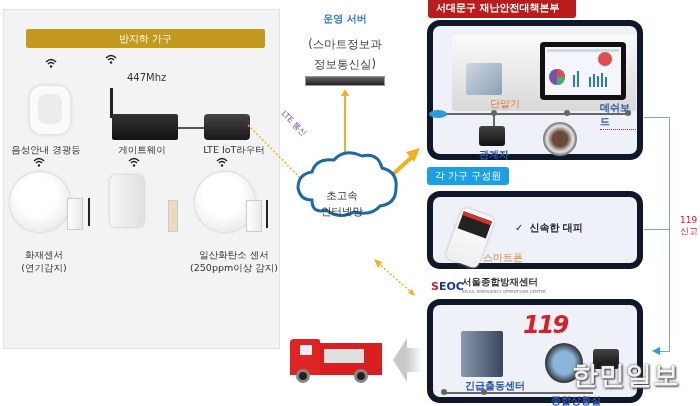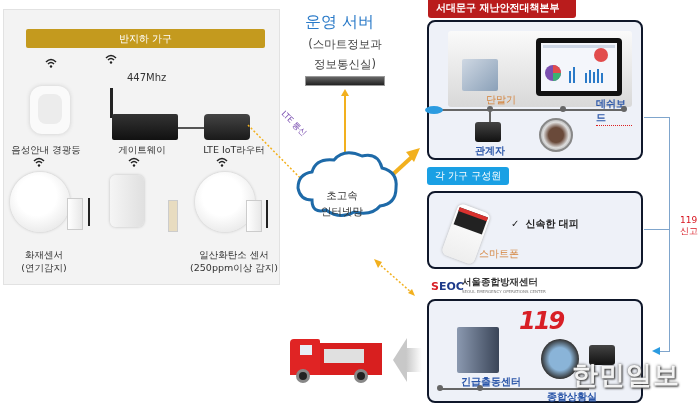--- a/index.html
+++ b/index.html
@@ -1,46 +1,46 @@
 <!DOCTYPE html>
 <html><head>
 <meta charset="utf-8">
 <style>
   * { box-sizing: border-box; margin: 0; padding: 0; }
   body { width: 700px; height: 406px; background: #ffffff; position: relative; overflow: hidden; font-family: "DejaVu Sans", sans-serif; }
 
   
-  .left-panel { position: absolute; left: 3px; top: 9px; width: 277px; height: 276px; background: #f3f3f3; border: 1px solid #e2e2e2; }
+  .left-panel { position: absolute; left: 3px; top: 9px; width: 277px; height: 340px; background: #f3f3f3; border: 1px solid #e2e2e2; }
   .left-title { position: absolute; left: 22px; top: 19px; width: 239px; height: 19px; background: #c49a1e; border-radius: 2px; color: #fff; font-size: 10px; text-align: center; line-height: 19px; }
   .device { position: absolute; text-align: center; font-size: 9.5px; color: #333; line-height: 13px; }
   .wifi { position: absolute; width: 12px; height: 10px; }
   .freq { position: absolute; left: 123px; top: 62px; font-size: 10px; color: #333; }
 
   .speaker { position: absolute; left: 26px; top: 76px; width: 40px; height: 48px; background: #fafafa; border-radius: 12px; box-shadow: 0 0 4px #ccc; }
   .speaker::after { content:""; position:absolute; left:8px; top:8px; width:24px; height:30px; border-radius:8px; background:#ececec; }
   .gateway { position: absolute; left: 108px; top: 104px; width: 66px; height: 26px; background: linear-gradient(#333,#111); border-radius: 2px; }
   .antenna { position: absolute; left: 106px; top: 78px; width: 3px; height: 30px; background: #222; }
   .router { position: absolute; left: 200px; top: 104px; width: 46px; height: 26px; background: linear-gradient(#444,#1a1a1a); border-radius: 4px; }
   .cable { position: absolute; left: 174px; top: 117px; width: 26px; height: 2px; background: #555; }
 
   .sensor-round { position: absolute; width: 60px; height: 60px; border-radius: 50%; background: radial-gradient(circle at 45% 40%, #fff 40%, #ddd 100%); box-shadow: 0 0 3px #bbb; }
   .sensor-box { position: absolute; width: 34px; height: 52px; border-radius: 6px; background: linear-gradient(90deg,#f5f5f5,#e0e0e0); box-shadow: 0 0 3px #bbb; }
   .module { position: absolute; width: 16px; height: 32px; background: linear-gradient(90deg,#fff,#e8e8e8); border: 1px solid #ccc; }
   .module-ant { position: absolute; width: 2px; height: 28px; background: #222; }
 
   
-  .server-title { position: absolute; left: 305px; top: 12px; width: 80px; text-align: left; color: #2a7ac8; font-size: 16px; font-weight: normal; }
+  .server-title { position: absolute; left: 305px; top: 12px; width: 80px; text-align: center; color: #2a7ac8; font-size: 10px; font-weight: bold; }
   .server-sub { position: absolute; left: 290px; top: 34px; width: 110px; text-align: center; color: #444; font-size: 11.5px; line-height: 20px; }
   .server-rack { position: absolute; left: 305px; top: 76px; width: 80px; height: 10px; background: linear-gradient(#666,#222); border: 1px solid #999; }
   .cloud-label { position: absolute; left: 302px; top: 187px; width: 80px; text-align: center; font-size: 10.5px; color: #333; line-height: 16px; }
   .lte-label { position: absolute; left: 278px; top: 118px; font-size: 8px; color: #7a4fb0; transform: rotate(45deg); }
 
   
   .red-header { position: absolute; left: 428px; top: 0; width: 148px; height: 18px; background: #b91c1c; color: #fff; font-size: 10px; font-weight: bold; line-height: 16px; padding-left: 8px; border-radius: 0 0 3px 3px; }
-  .panel { position: absolute; background: #eef1f8; border: 2px solid #0f172a; border-radius: 8px; }
+  .panel { position: absolute; background: #eef1f8; border: 6px solid #0f172a; border-radius: 13px; }
   .panel-a { left: 427px; top: 20px; width: 216px; height: 140px; }
   .inner-grey { position: absolute; left: 19px; top: 9px; width: 184px; height: 76px; background: linear-gradient(#fafafa,#d8d8d8); border-radius: 3px; }
   .tablet { position: absolute; left: 88px; top: 7px; width: 86px; height: 58px; background: #111; border-radius: 4px; }
   .tablet-screen { position: absolute; left: 5px; top: 5px; width: 76px; height: 48px; background: #f4f6fb; }
   .pc { position: absolute; left: 14px; top: 28px; width: 36px; height: 32px; background: linear-gradient(135deg,#cfd8e3,#8aa0b8); border-radius: 2px; }
   .lbl-terminal { position: absolute; left: 38px; top: 62px; font-size: 10px; color: #d4823a; }
   .lbl-dash { position: absolute; left: 148px; top: 66px; font-size: 10px; color: #2a55a8; font-weight: bold; border-bottom: 1px dotted #d22; }
   .netline { position: absolute; height: 2px; background: #666; }
   .node { position: absolute; width: 6px; height: 6px; border-radius: 50%; background: #666; }
   .router-ico { position: absolute; width: 18px; height: 8px; border-radius: 50%; background: #2b9be0; }

